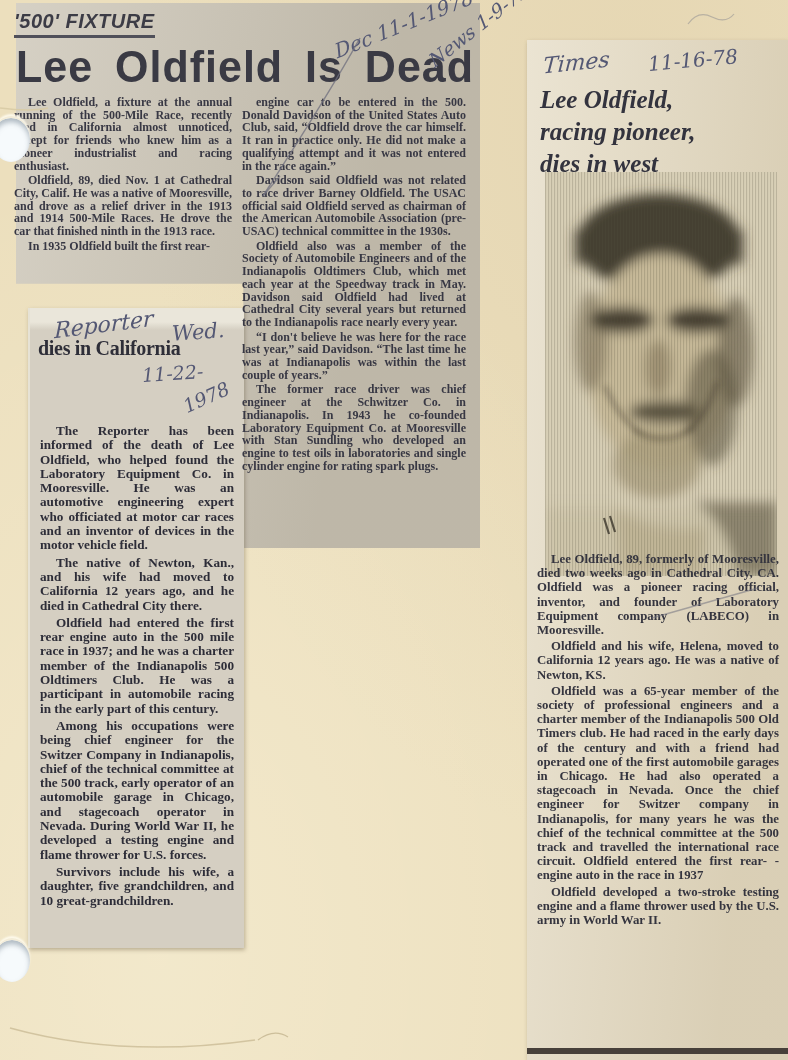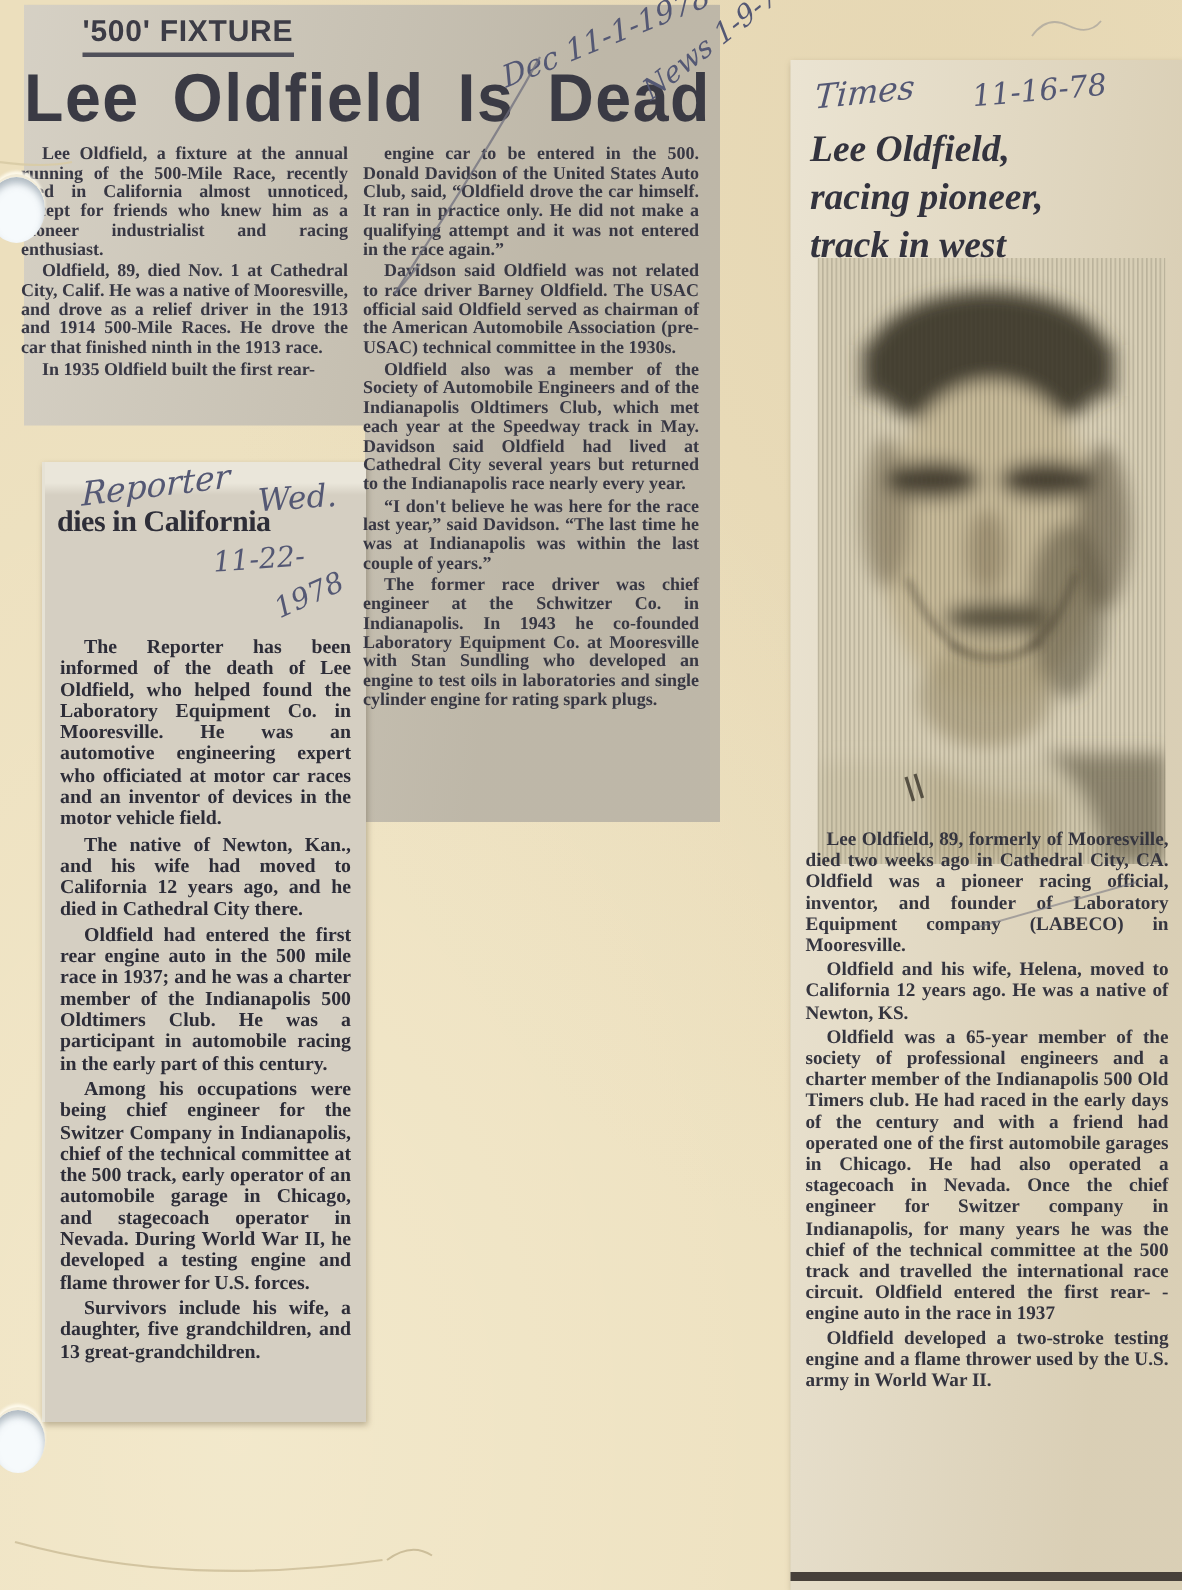--- a/index.html
+++ b/index.html
@@ -14,23 +14,23 @@
   .clip{position:absolute; filter:drop-shadow(1px 2px 2px rgba(80,66,40,.35));}
   
   #clip-main{
     left:16px; top:3px; width:464px; height:545px;
     background:#c8c1b1;
     background-image:linear-gradient(100deg, rgba(255,255,255,.25), rgba(0,0,0,.05) 70%);
     clip-path:polygon(0 0,100% 0,100% 100%,49% 100%,49% 51.5%,0 51.5%);
   }
   .kicker{
     position:absolute; left:14px; top:10px;
-    font-family:"Liberation Sans", sans-serif; font-weight:900;
+    font-family:"Liberation Sans", sans-serif; font-style:italic; font-weight:900;
     font-size:20px; color:#3c3c46; letter-spacing:.5px;
-    border-bottom:3px solid #50505a; padding-bottom:2px;margin-left:41px;
+    border-bottom:3px solid #50505a; padding-bottom:2px;
   }
   .headline-main{
     position:absolute; left:16px; top:44px; width:462px;
     font-family:"Liberation Sans", sans-serif; font-weight:700;
     font-size:43px; line-height:1; color:#3a3a44;
     letter-spacing:1px; word-spacing:9px; white-space:nowrap;
     transform:scaleY(1.05); transform-origin:left top;
   }
   .newsbody{position:absolute; text-align:justify; color:#383844;}
   .newsbody p{margin:0 0 2px 0; text-indent:14px;}
@@ -110,29 +110,29 @@
   <div class="hand" style="left:142px; top:362px; font-size:19px; transform:rotate(-4deg);">11-22-</div>
   <div class="hand" style="left:182px; top:386px; font-size:19px; transform:rotate(-24deg);">1978</div>
   <div class="headline-reporter">
     <span style="display:block">dies in California</span>
   </div>
   <div id="reporter-body" class="newsbody">
     <p>The Reporter has been informed of the death of Lee Oldfield, who helped found the Laboratory Equipment Co. in Mooresville. He was an automotive engineering expert who officiated at motor car races and an inventor of devices in the motor vehicle field.</p>
     <p>The native of Newton, Kan., and his wife had moved to California 12 years ago, and he died in Cathedral City there.</p>
     <p>Oldfield had entered the first rear engine auto in the 500 mile race in 1937; and he was a charter member of the Indianapolis 500 Oldtimers Club. He was a participant in automobile racing in the early part of this century.</p>
     <p>Among his occupations were being chief engineer for the Switzer Company in Indianapolis, chief of the technical committee at the 500 track, early operator of an automobile garage in Chicago, and stagecoach operator in Nevada. During World War II, he developed a testing engine and flame thrower for U.S. forces.</p>
-    <p>Survivors include his wife, a daughter, five grandchildren, and 13 great-grandchildren.</p>
+    <p>Survivors include his wife, a daughter, five grandchildren, and 10 great-grandchildren.</p>
   </div>
 
   <div class="hand" style="left:543px; top:50px; font-size:22px; transform:rotate(-6deg) skewX(-10deg);">Times</div>
   <div class="hand" style="left:648px; top:48px; font-size:20px; transform:rotate(-5deg);">11-16-78</div>
   <div class="headline-times">
     <span style="display:block">Lee Oldfield,</span>
     <span style="display:block">racing pioneer,</span>
-    <span style="display:block">track in west</span>
+    <span style="display:block">dies in west</span>
   </div>
 
   <svg id="photo" viewBox="0 0 232 404" role="img" aria-label="portrait">
     <defs>
       <filter id="soft" x="-20%" y="-20%" width="140%" height="140%">
         <feGaussianBlur stdDeviation="6"></feGaussianBlur>
       </filter>
       <filter id="softer" x="-20%" y="-20%" width="140%" height="140%">
         <feGaussianBlur stdDeviation="3"></feGaussianBlur>
       </filter>

